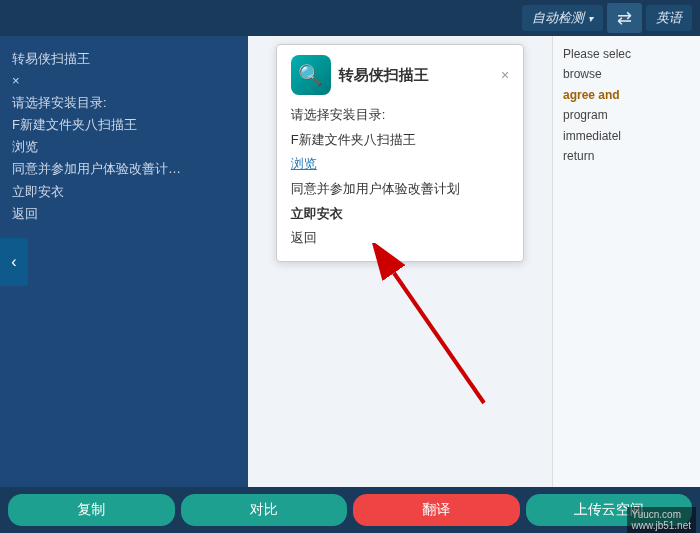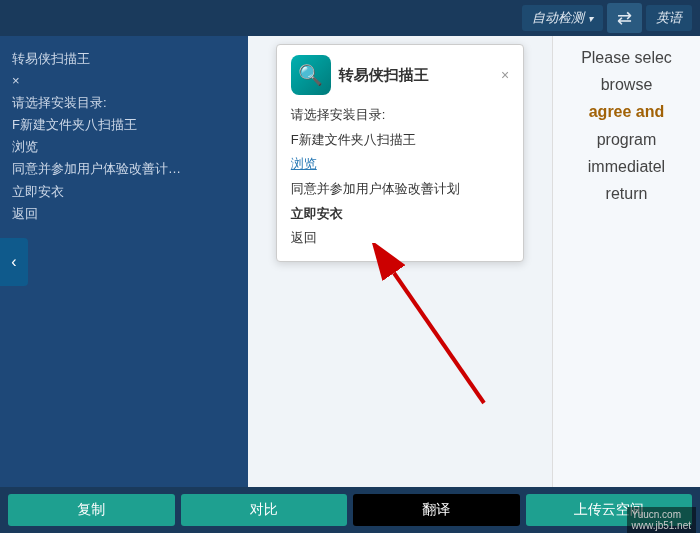--- a/index.html
+++ b/index.html
@@ -181,23 +181,22 @@
     
     .right-panel {
       width: 148px;
       background: #f5f8fb;
       border-left: 1px solid #ddd;
       padding: 8px 10px;
       flex-shrink: 0;
     }
     .right-panel-text {
       color: #444;
-      font-size: 16px;
+      font-size: 12px;
       line-height: 1.7;
-      text-align: center;
     }
     .right-panel-text .line {
       display: block;
     }
     .right-panel-text .accent {
       color: #a16207;
       font-weight: bold;
     }
 
     
@@ -209,30 +208,30 @@
       justify-content: space-around;
       padding: 0 8px;
       gap: 6px;
     }
     .toolbar-btn {
       flex: 1;
       height: 32px;
       background: #1ea090;
       color: white;
       border: none;
-      border-radius: 3px;
+      border-radius: 14px;
       font-size: 14px;
       font-family: 'Microsoft YaHei', '微软雅黑', sans-serif;
       cursor: pointer;
       display: flex;
       align-items: center;
       justify-content: center;
     }
     .toolbar-btn.translate-btn {
-      background: #000000;
+      background: #ef4444;
     }
 
     
     .watermark {
       position: absolute;
       bottom: 0;
       right: 4px;
       background: rgba(0,0,0,0.5);
       color: #ccc;
       font-size: 10px;

